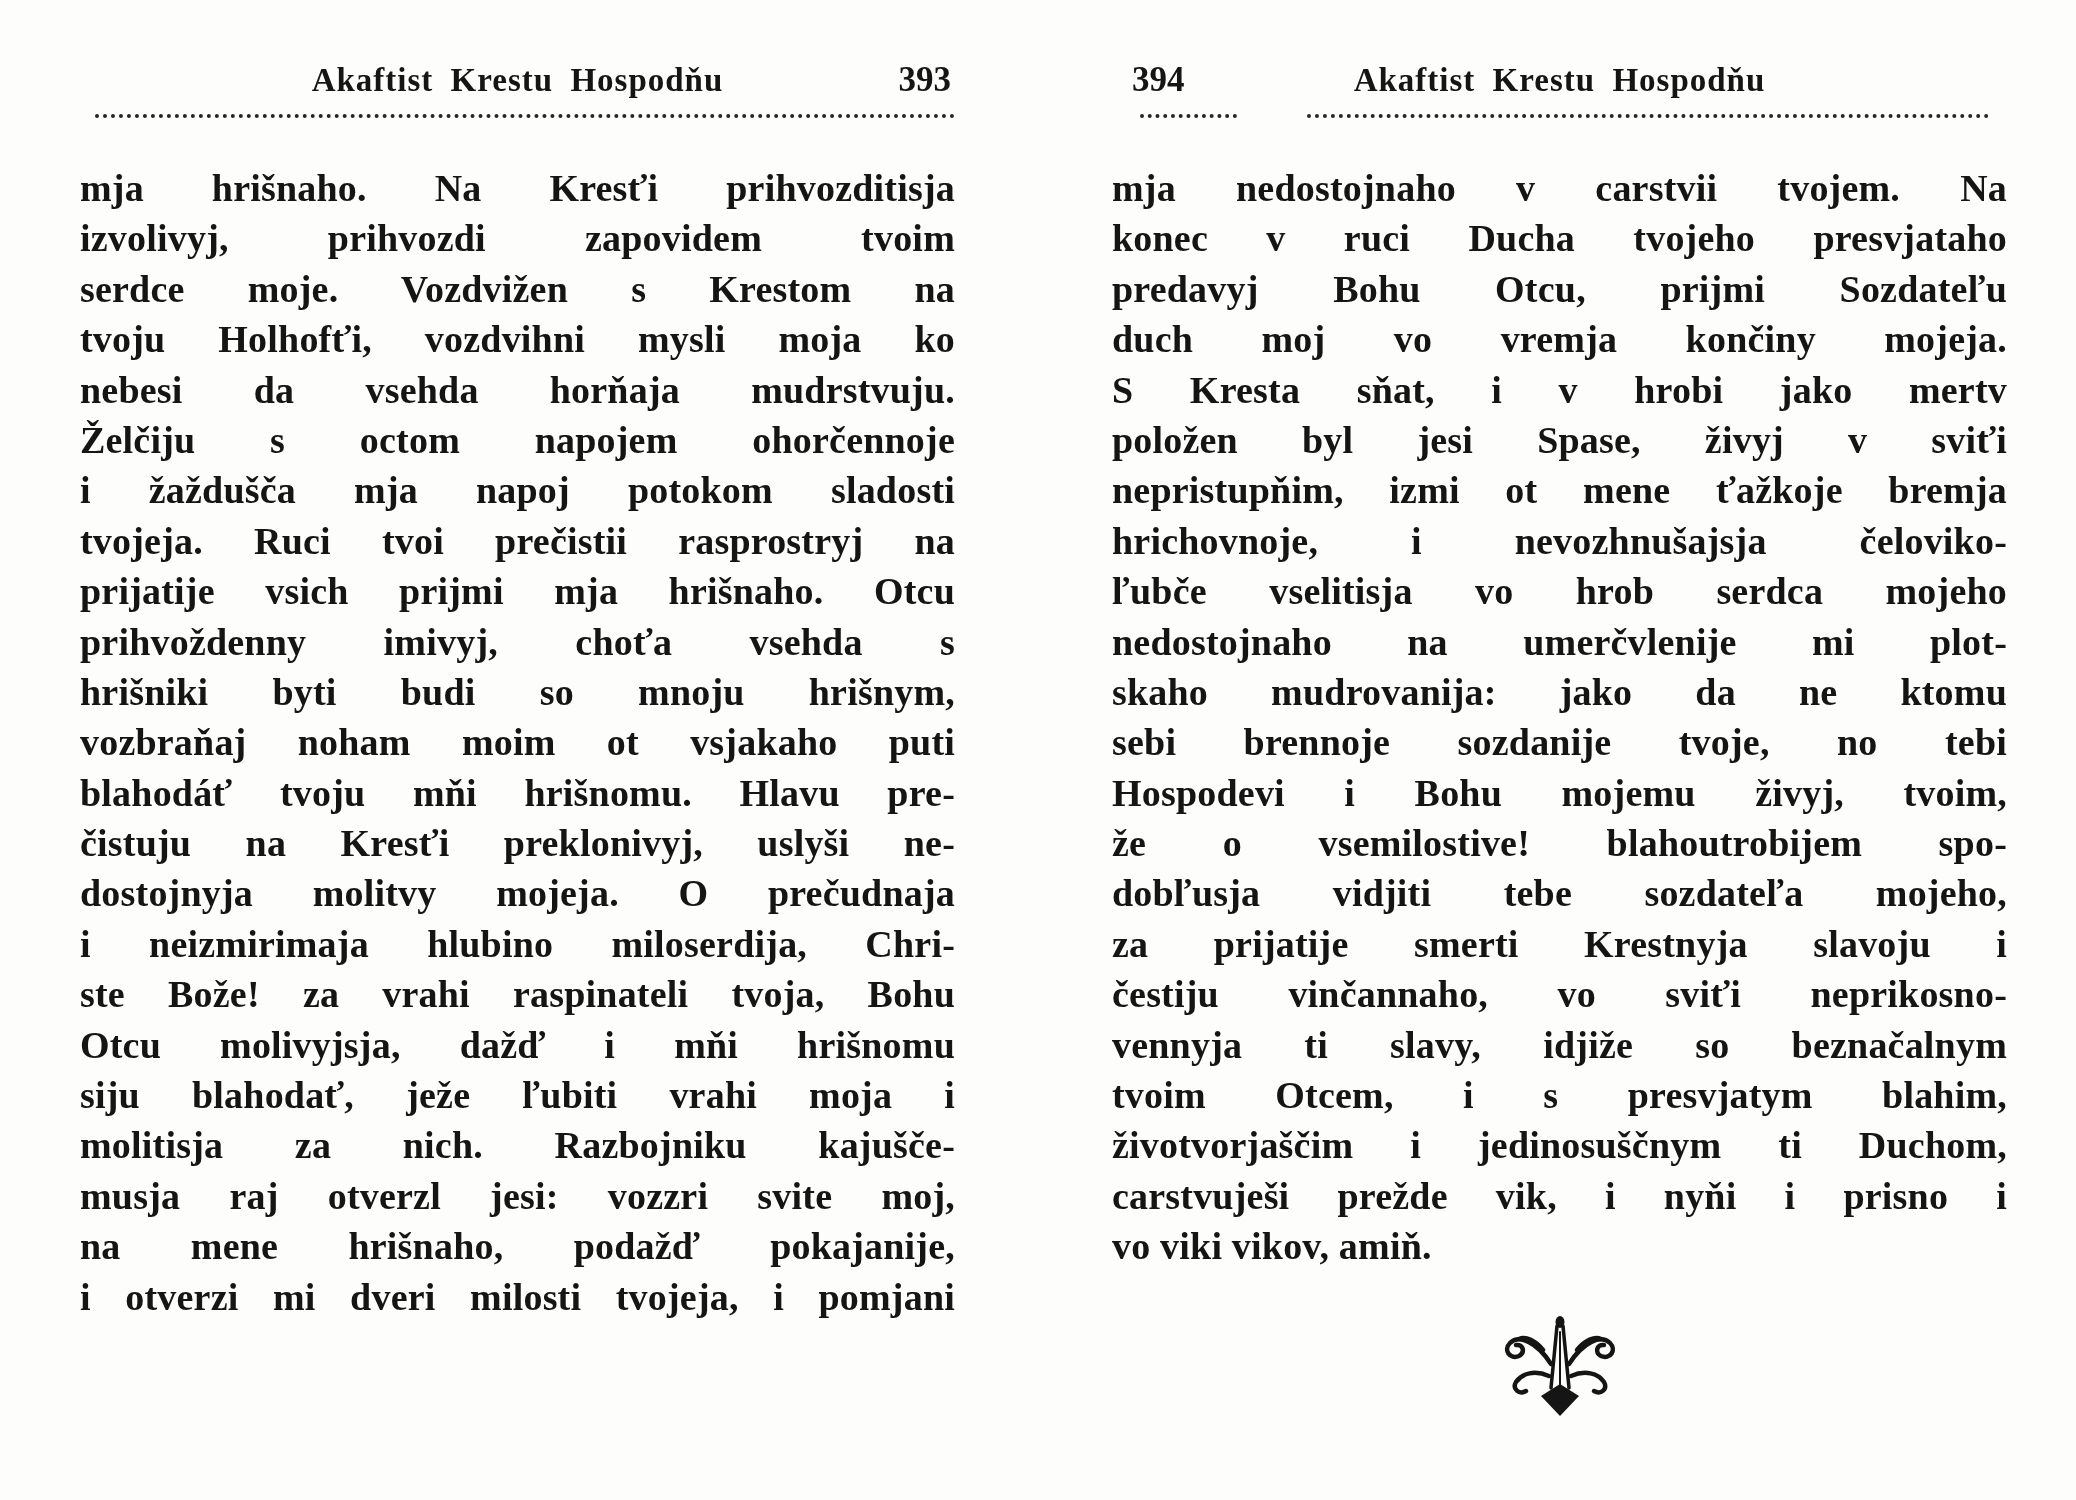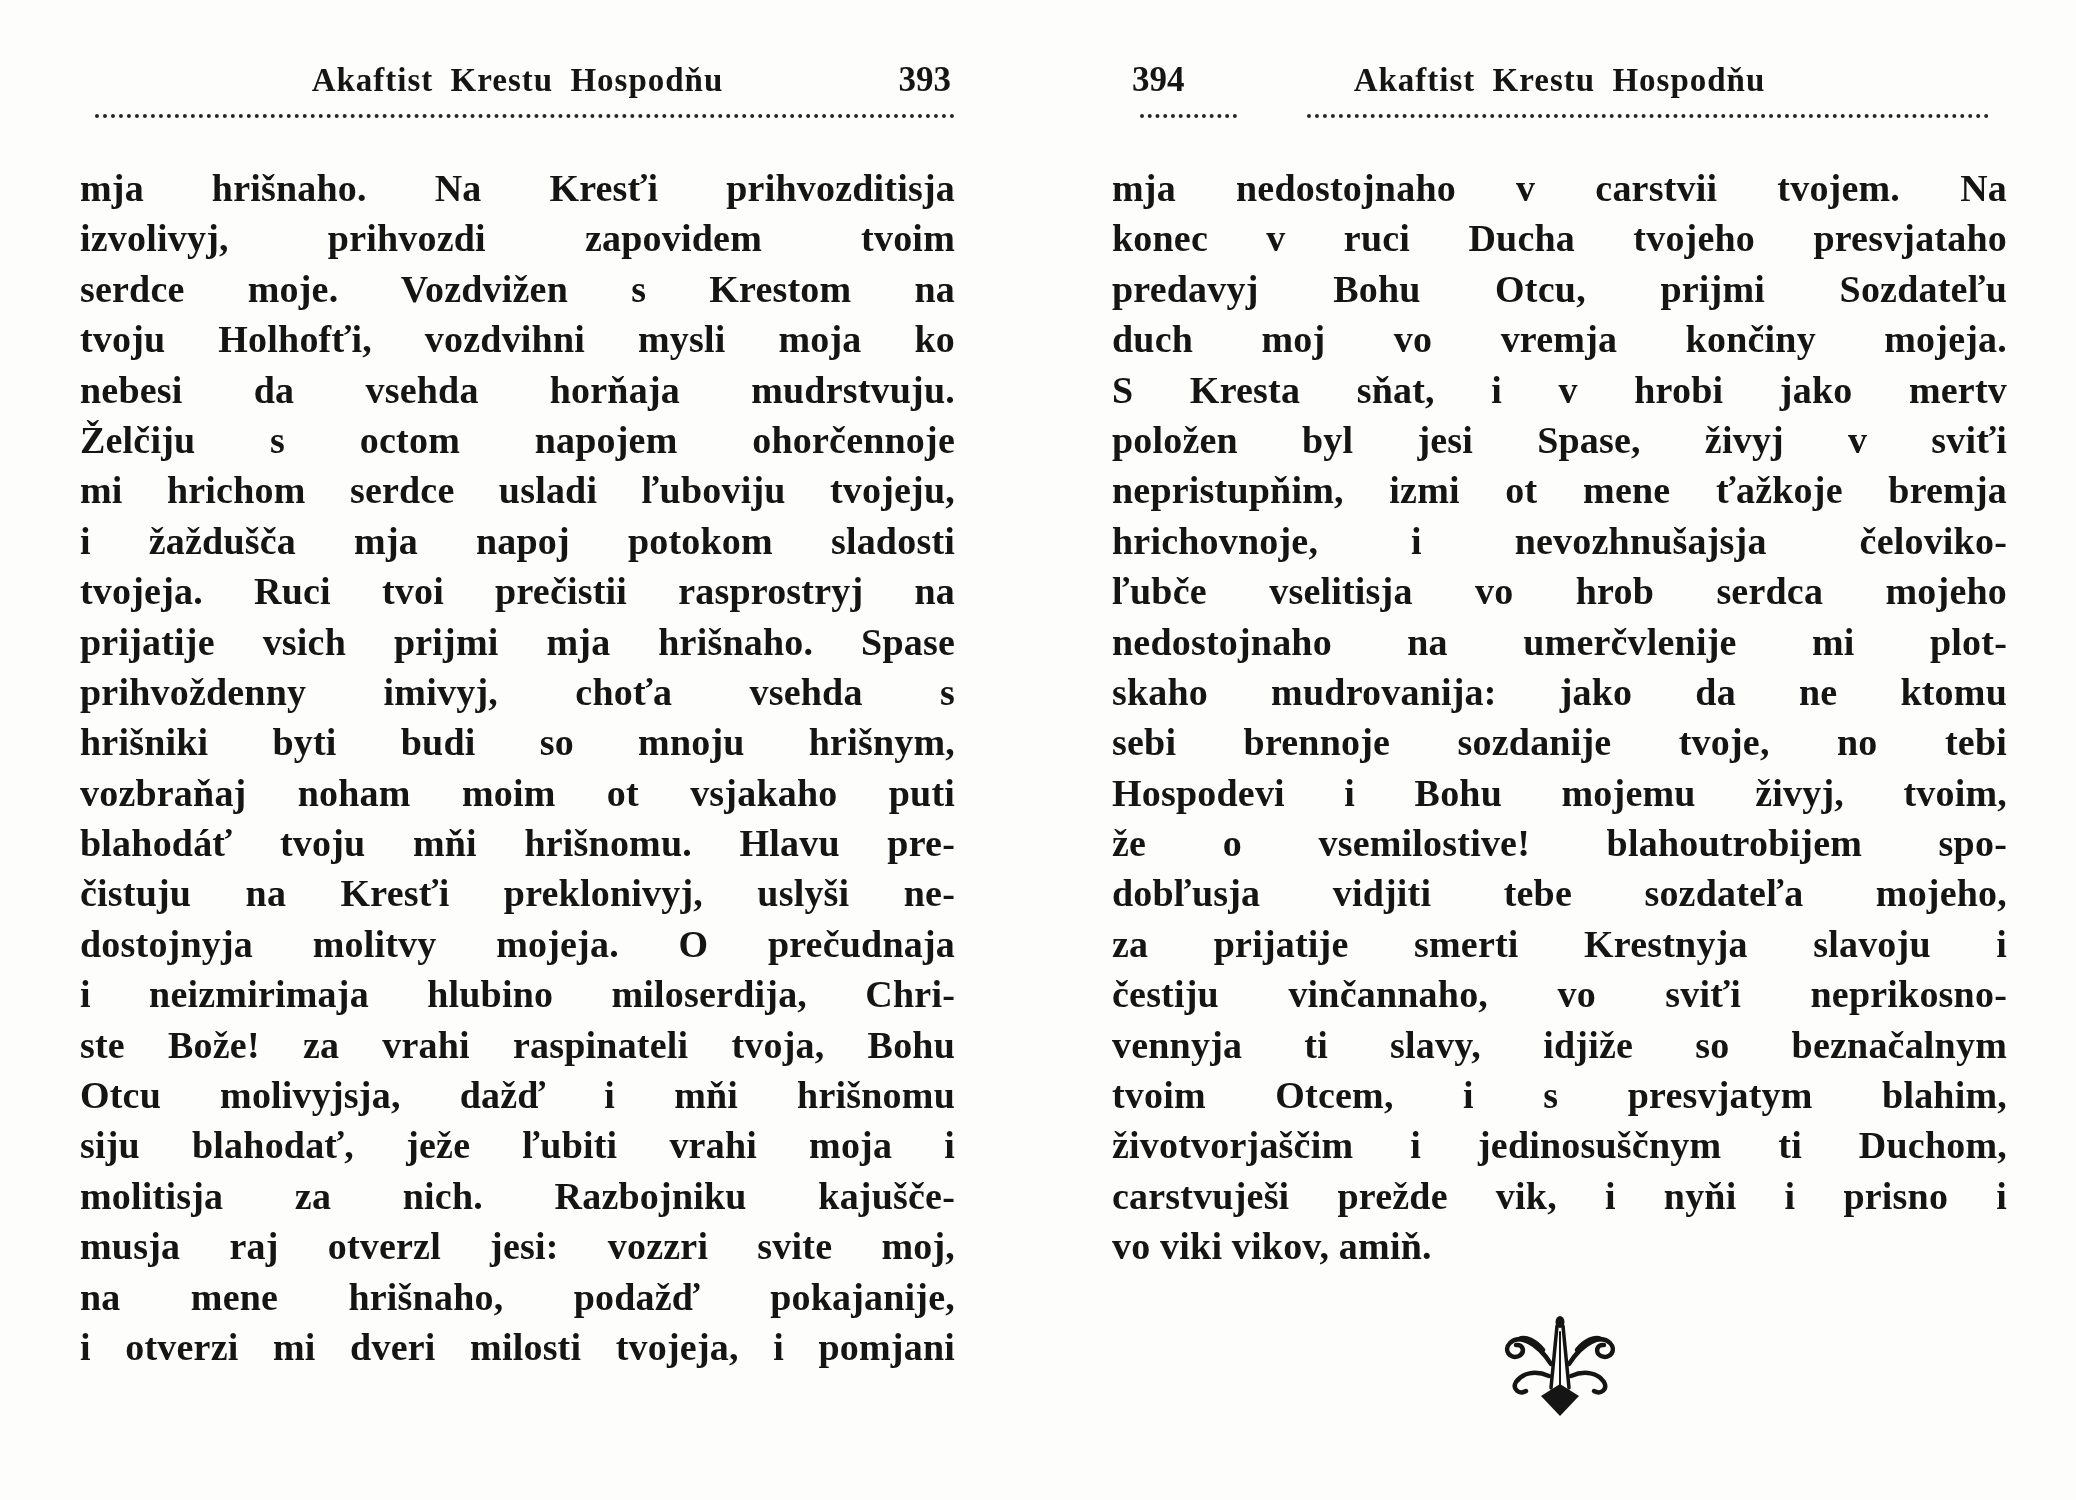--- a/index.html
+++ b/index.html
@@ -104,24 +104,23 @@
       <span class="page-number">393</span>
     </div>
     <div class="header-rule"></div>
     <div class="page-text">
         <div class="text-line">mja hrišnaho. Na Kresťi prihvozditisja</div>
         <div class="text-line">izvolivyj, prihvozdi zapovidem tvoim</div>
         <div class="text-line">serdce moje. Vozdvižen s Krestom na</div>
         <div class="text-line">tvoju Holhofťi, vozdvihni mysli moja ko</div>
         <div class="text-line">nebesi da vsehda horňaja mudrstvuju.</div>
         <div class="text-line">Želčiju s octom napojem ohorčennoje</div>
-        <div class="text-line">mi hrichom serdce usladi ľuboviju tvojeju,</div>
         <div class="text-line">i žaždušča mja napoj potokom sladosti</div>
         <div class="text-line">tvojeja. Ruci tvoi prečistii rasprostryj na</div>
-        <div class="text-line">prijatije vsich prijmi mja hrišnaho. Spase</div>
+        <div class="text-line">prijatije vsich prijmi mja hrišnaho. Otcu</div>
         <div class="text-line">prihvoždenny imivyj, choťa vsehda s</div>
         <div class="text-line">hrišniki byti budi so mnoju hrišnym,</div>
         <div class="text-line">vozbraňaj noham moim ot vsjakaho puti</div>
         <div class="text-line">blahodáť tvoju mňi hrišnomu. Hlavu pre-</div>
         <div class="text-line">čistuju na Kresťi preklonivyj, uslyši ne-</div>
         <div class="text-line">dostojnyja molitvy mojeja. O prečudnaja</div>
         <div class="text-line">i neizmirimaja hlubino miloserdija, Chri-</div>
         <div class="text-line">ste Bože! za vrahi raspinateli tvoja, Bohu</div>
         <div class="text-line">Otcu molivyjsja, dažď i mňi hrišnomu</div>
         <div class="text-line">siju blahodať, ježe ľubiti vrahi moja i</div>

